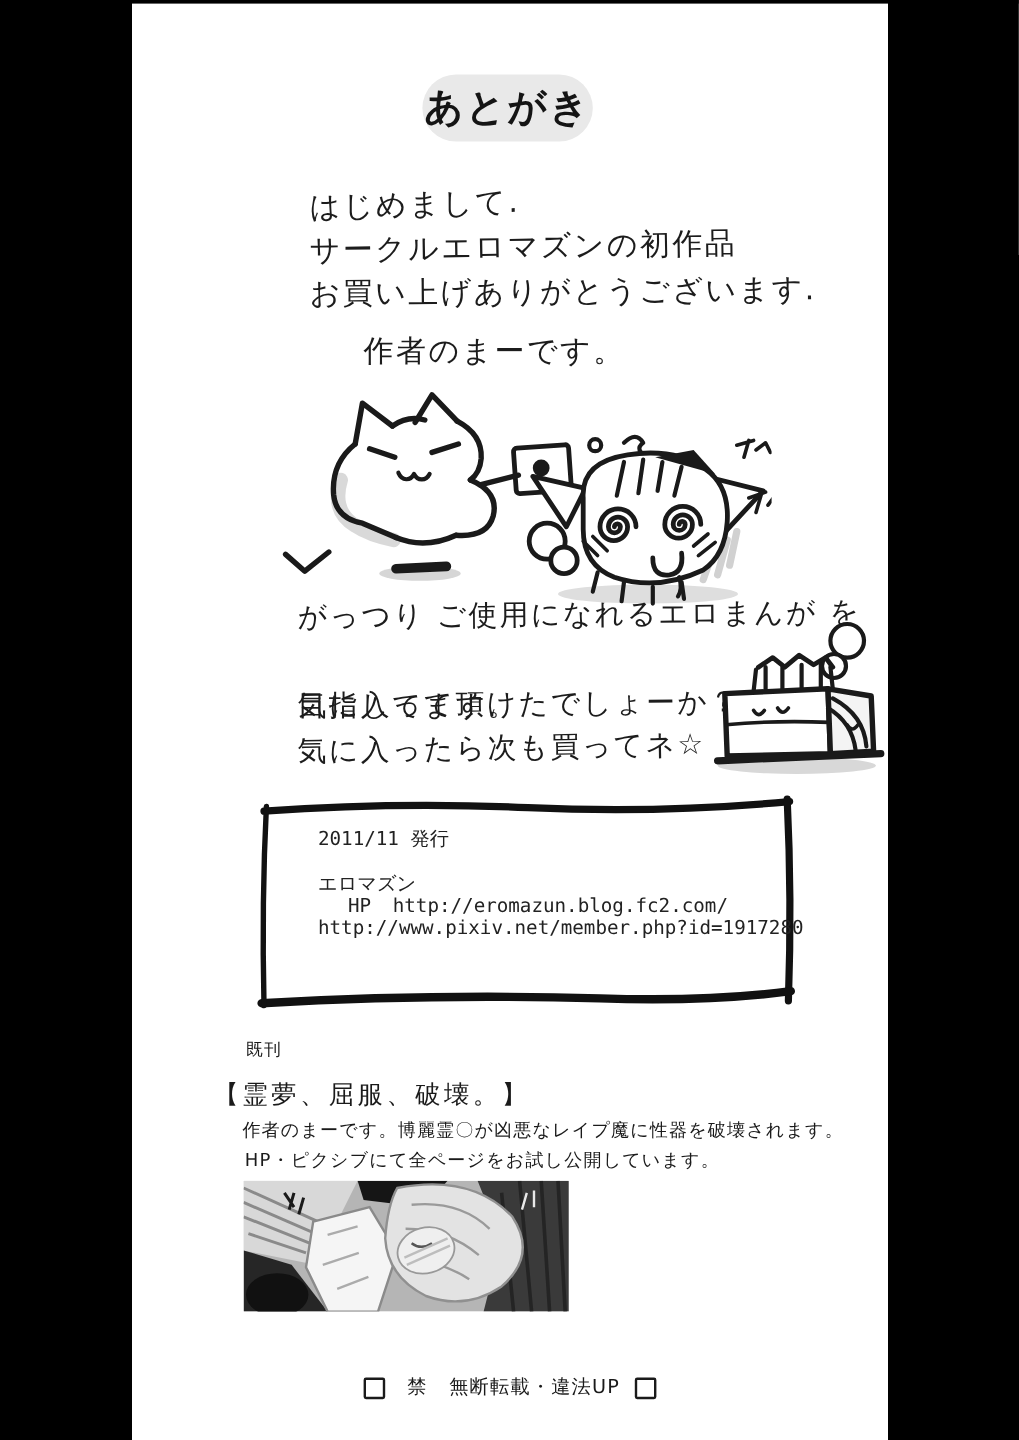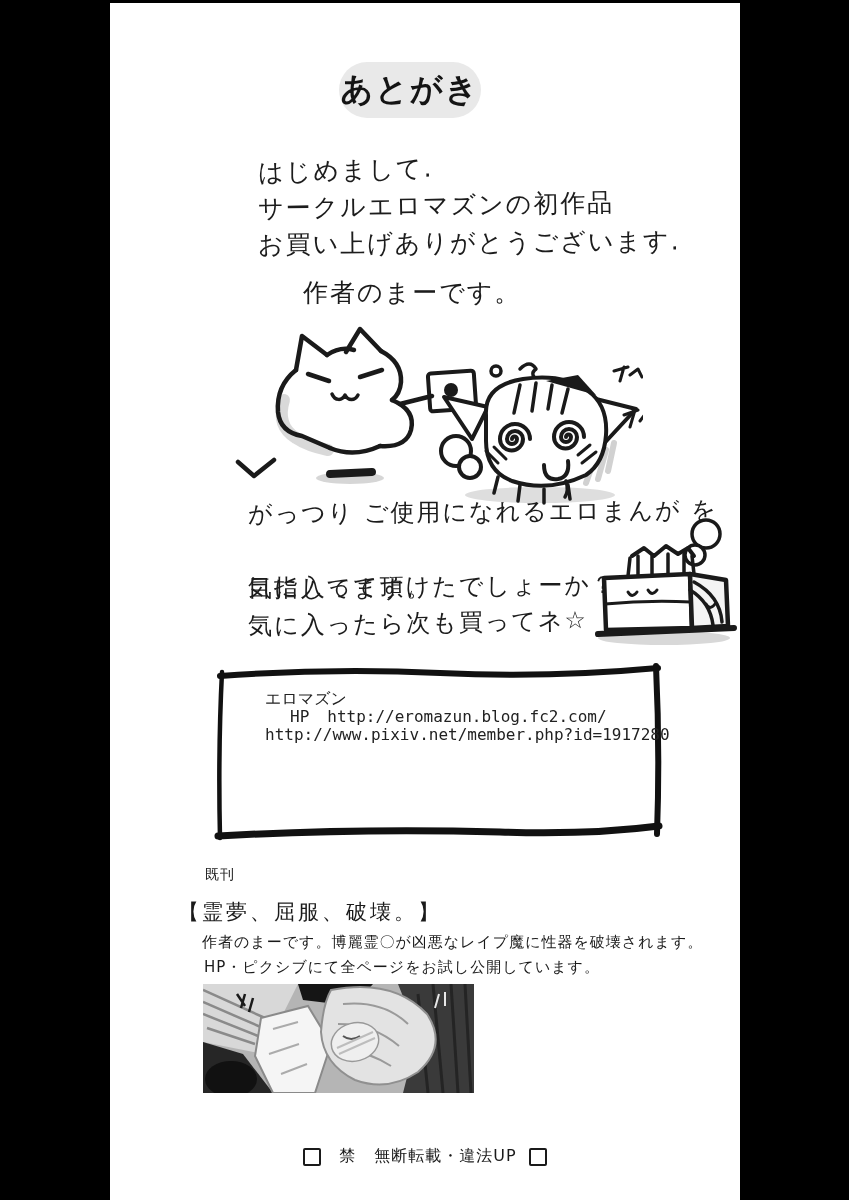--- a/index.html
+++ b/index.html
@@ -9,21 +9,21 @@
     font-family:"DejaVu Sans",sans-serif;color:#1a1a1a;
   }
   .page{
     position:absolute;left:110px;top:0;width:630px;height:1200px;
     background:#fff;
   }
   .topstrip{position:absolute;left:0;top:0;width:849px;height:3px;background:#000;}
   .abs{position:absolute;}
   
   .pill{
-    left:229px;top:62px;width:142px;height:56px;border-radius:28px;
+    left:242px;top:62px;width:142px;height:56px;border-radius:28px;
     background:#e9e9e9;display:flex;align-items:center;justify-content:center;
   }
   .pill-text{font-size:32px;font-weight:bold;letter-spacing:2px;color:#141414;}
   
   .hand{font-size:25px;letter-spacing:2px;line-height:1;white-space:nowrap;color:#1c1c1c;}
   .hand .hl{position:absolute;left:0;transform-origin:left center;}
   .greeting{left:148px;top:160px;width:430px;height:145px;}
   .g0{top:0;transform:rotate(-1.5deg);}
   .g1{top:36px;transform:rotate(-1deg);}
   .g2{top:72px;transform:rotate(-0.5deg);}
@@ -148,20 +148,21 @@
   </div>
 
   <div class="abs colophon">
     <svg width="455" height="182" viewBox="0 0 455 182" fill="none" stroke="#111" stroke-linecap="round">
       <path d="M10,16 Q120,8 230,13 Q340,18 448,8" stroke-width="6"></path>
       <path d="M446,6 Q450,90 447,174" stroke-width="6"></path>
       <path d="M8,176 Q150,168 290,172 Q380,175 449,166" stroke-width="7"></path>
       <path d="M12,12 Q8,90 10,178" stroke-width="4.5"></path>
     </svg>
     <div class="colophon-text">
+      <div class="pub">2011/11 発行</div>
       <div>エロマズン</div>
       <div class="urlrow">
         <span class="hp-label">HP</span><span>http://eromazun.blog.fc2.com/</span>
       </div>
       <div>http://www.pixiv.net/member.php?id=1917280</div>
     </div>
   </div>
 
   <div class="abs section-label">既刊</div>
   <div class="abs cat-title">【霊夢、屈服、破壊。】</div>

